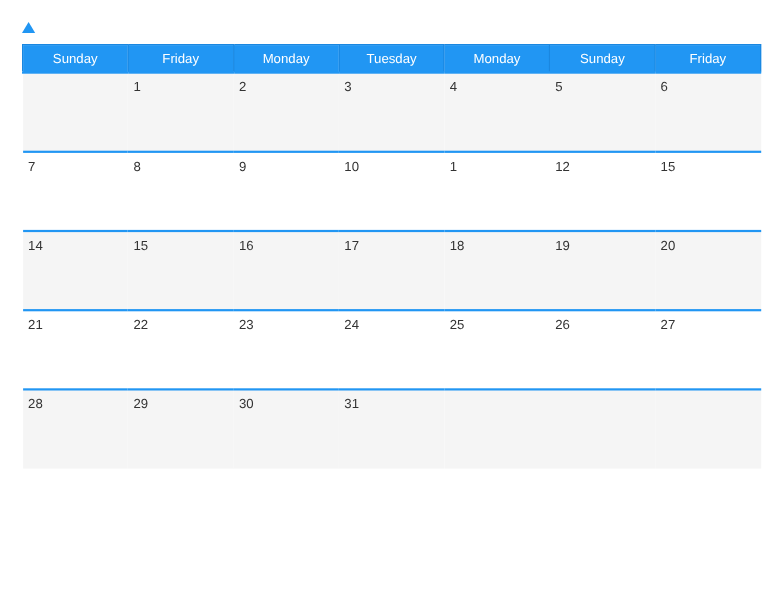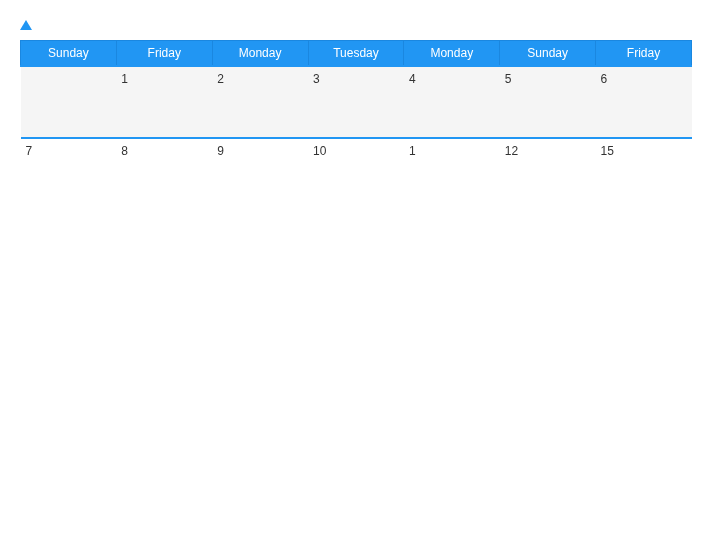--- a/index.html
+++ b/index.html
@@ -164,15 +164,42 @@
         </tr>
         <tr>
           <td><span class="day-num">7</span></td>
           <td><span class="day-num">8</span></td>
           <td><span class="day-num">9</span></td>
           <td><span class="day-num">10</span></td>
           <td><span class="day-num">1</span></td>
           <td><span class="day-num">12</span></td>
           <td><span class="day-num">15</span></td>
         </tr>
+        <tr>
+          <td><span class="day-num">14</span></td>
+          <td><span class="day-num">15</span></td>
+          <td><span class="day-num">16</span></td>
+          <td><span class="day-num">17</span></td>
+          <td><span class="day-num">18</span></td>
+          <td><span class="day-num">19</span></td>
+          <td><span class="day-num">20</span></td>
+        </tr>
+        <tr>
+          <td><span class="day-num">21</span></td>
+          <td><span class="day-num">22</span></td>
+          <td><span class="day-num">23</span></td>
+          <td><span class="day-num">24</span></td>
+          <td><span class="day-num">25</span></td>
+          <td><span class="day-num">26</span></td>
+          <td><span class="day-num">27</span></td>
+        </tr>
+        <tr>
+          <td><span class="day-num">28</span></td>
+          <td><span class="day-num">29</span></td>
+          <td><span class="day-num">30</span></td>
+          <td><span class="day-num">31</span></td>
+          <td></td>
+          <td></td>
+          <td></td>
+        </tr>
       </tbody>
   </table>
 </div>
 
 </body></html>

